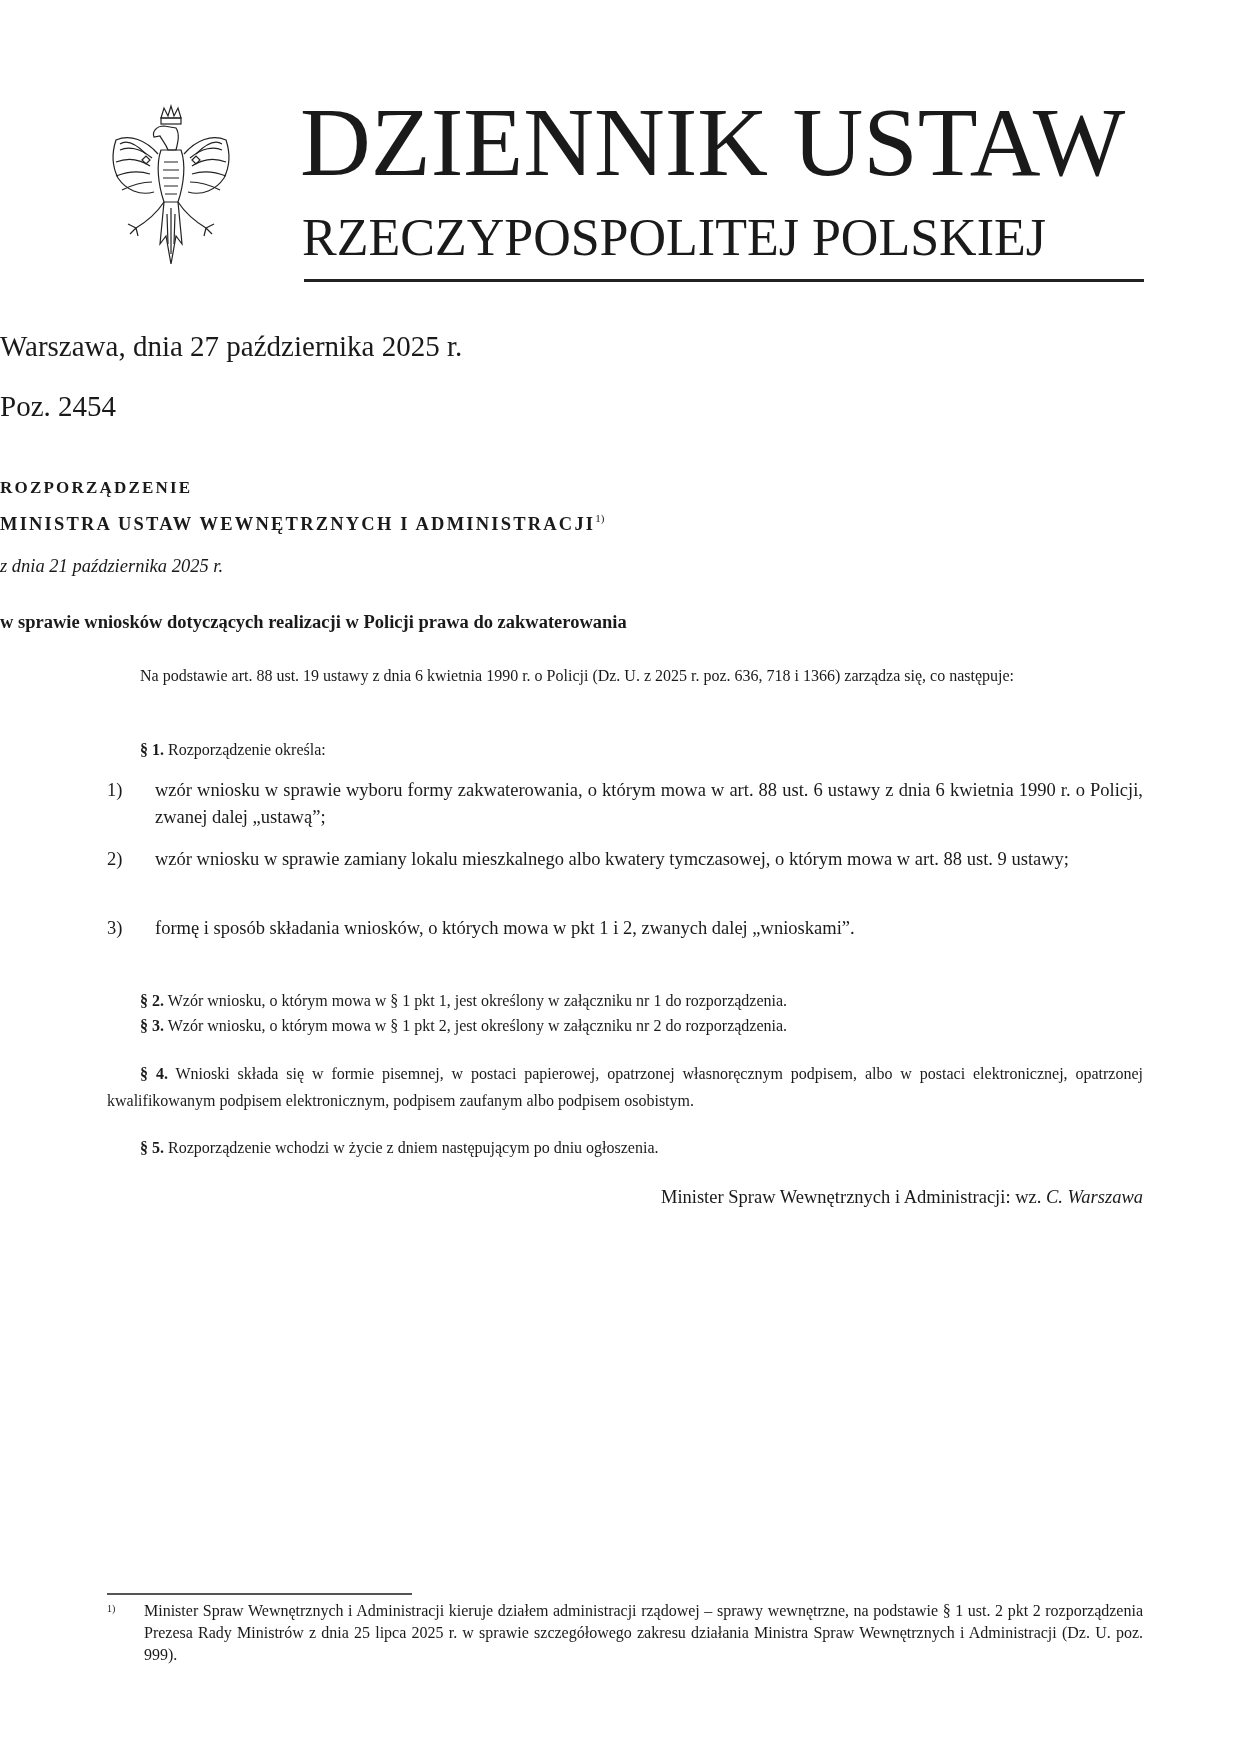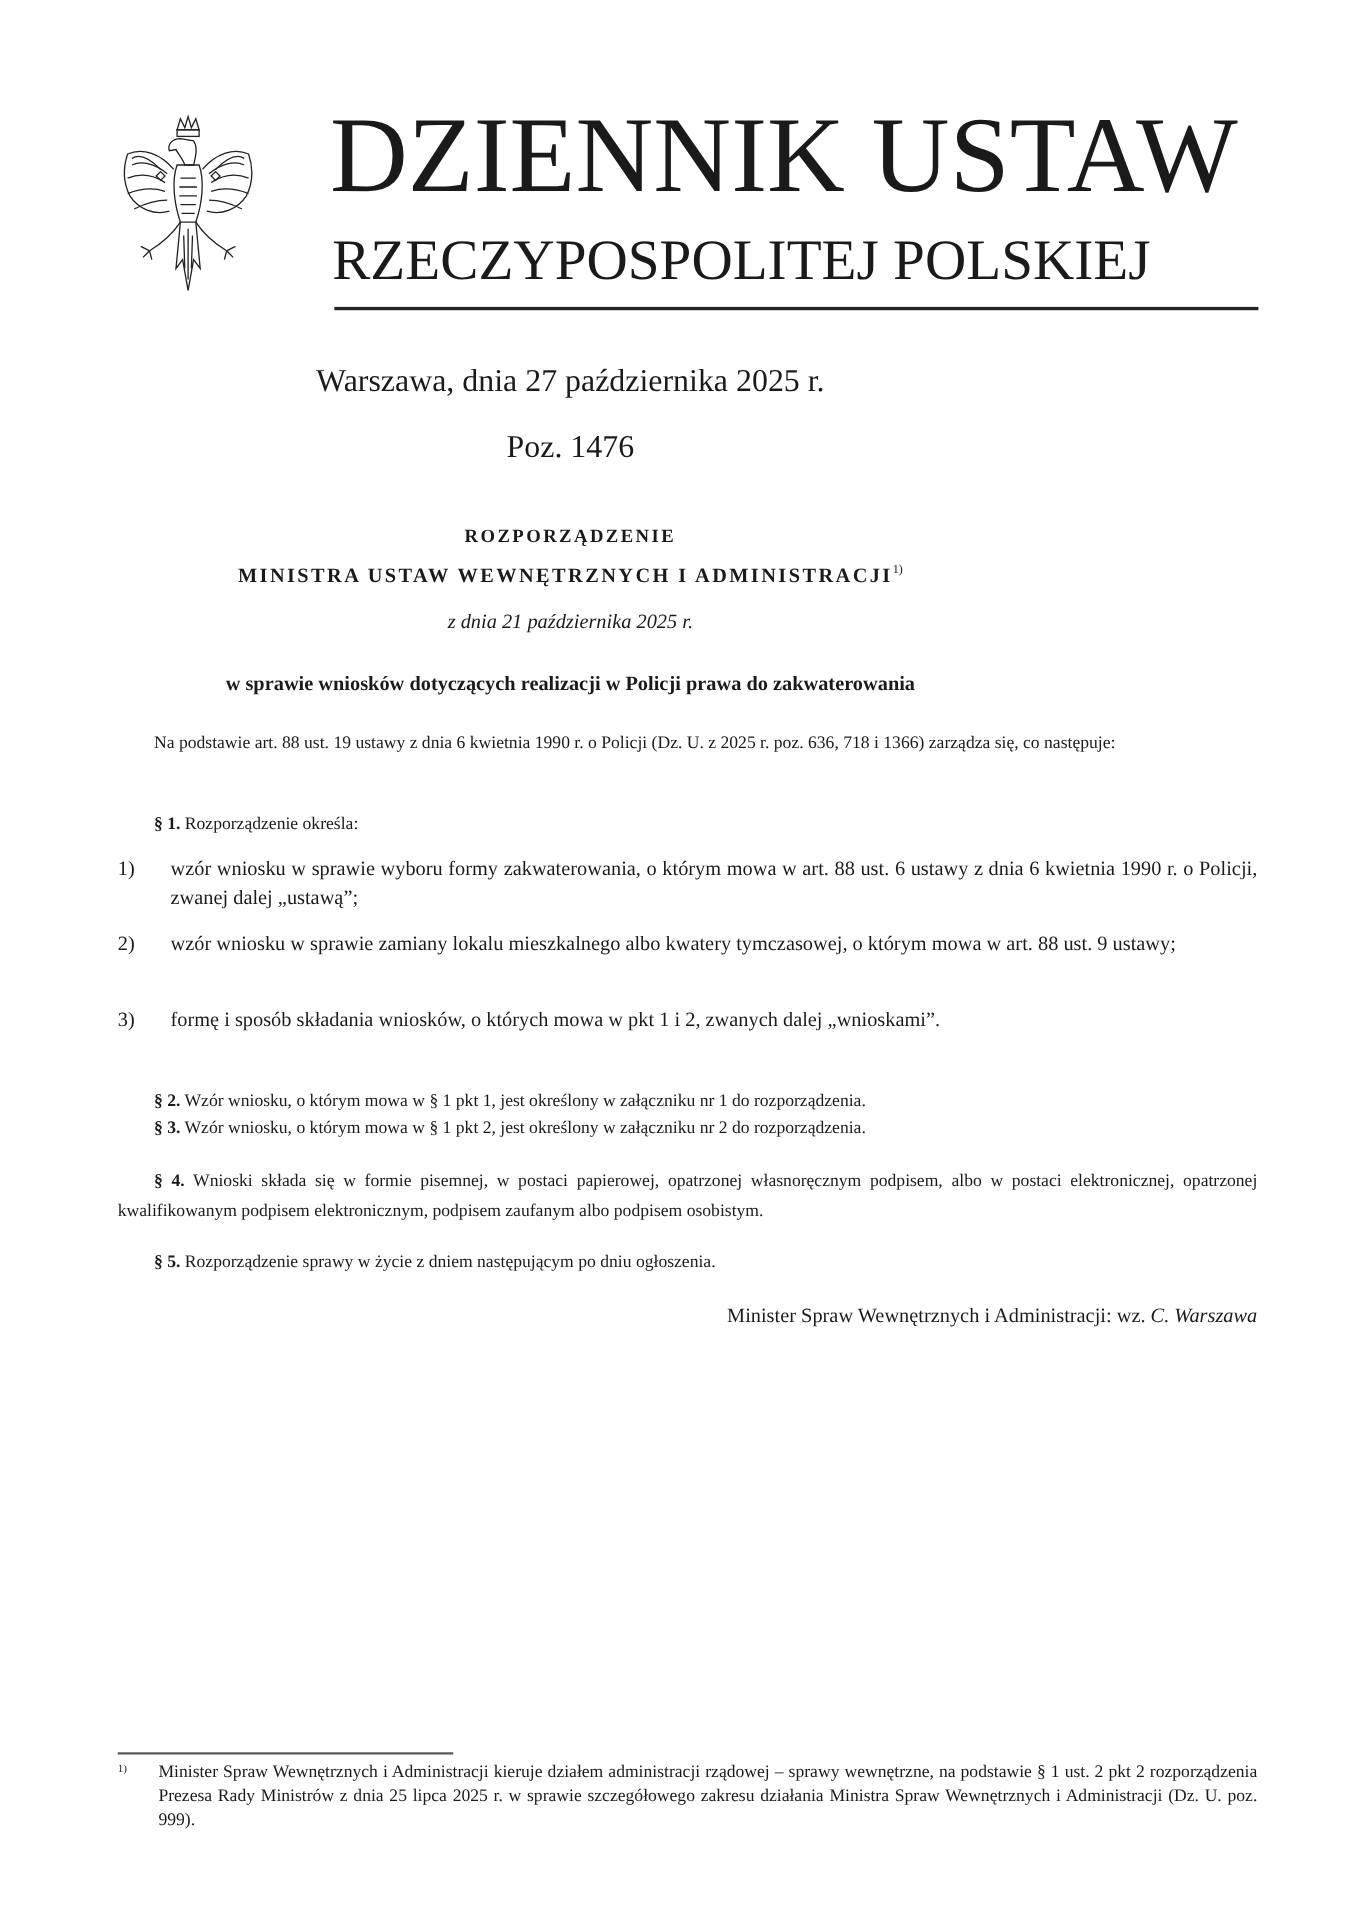--- a/index.html
+++ b/index.html
@@ -3,21 +3,21 @@
 <meta charset="utf-8">
 <style>
   html, body { margin:0; padding:0; background:#ffffff; }
   body { width:1241px; height:1754px; position:relative; overflow:hidden;
          font-family:"Liberation Serif","DejaVu Serif",serif; color:#1a1a1a; }
   .abs { position:absolute; }
   .emblem { left:106px; top:104px; width:130px; height:165px; }
   .title1 { left:300px; top:92px; font-size:98px; line-height:100px; letter-spacing:0px; white-space:nowrap; }
   .title2 { left:302px; top:210px; font-size:52px; line-height:56px; white-space:nowrap; }
   .rule { left:304px; top:279px; width:840px; height:3px; background:#222; }
-  .center { left:0; width:1037px; text-align:center; white-space:nowrap; }
+  .center { left:0; width:1037px; text-align:left; white-space:nowrap; }
   .place { top:330px; font-size:29px; padding-left:0px; }
   .poz { top:390px; font-size:29px; }
   .act { top:478px; font-size:17px; font-weight:bold; letter-spacing:2.2px; }
   .minister { top:512px; font-size:18.5px; font-weight:bold; letter-spacing:2.2px; }
   .minister sup { font-size:11px; letter-spacing:0; font-weight:normal; vertical-align:8px; }
   .date { top:556px; font-size:18.5px;font-style:italic; }
   .subject { top:612px; font-size:18.5px; font-weight:bold; }
   .text { left:107px; width:1036px; font-size:16px; line-height:27px; text-align:justify; }
   .indent { text-indent:33px; }
   .para b { font-weight:bold; }
@@ -63,21 +63,21 @@
     <path d="M58 98 L54 140 L60 132 L65 160 L70 132 L76 140 L72 98"></path>
     <path d="M61 110 L62 140 M69 110 L68 140 M65 104 L65 150"></path>
   </svg>
 </div>
 
 <div class="abs title1">DZIENNIK USTAW</div>
 <div class="abs title2">RZECZYPOSPOLITEJ POLSKIEJ</div>
 <div class="abs rule"></div>
 
 <div class="abs center place">Warszawa, dnia 27 października 2025 r.</div>
-<div class="abs center poz">Poz. 1476</div>
+<div class="abs center poz">Poz. 2454</div>
 
 <div class="abs center act">ROZPORZĄDZENIE</div>
 <div class="abs center minister"><span>MINISTRA USTAW WEWNĘTRZNYCH I ADMINISTRACJI</span><sup>1)</sup></div>
 <div class="abs center date">z dnia 21 października 2025 r.</div>
 <div class="abs center subject">w sprawie wniosków dotyczących realizacji w Policji prawa do zakwaterowania</div>
 
 <div class="abs text indent" style="top:662px;">Na podstawie art. 88 ust. 19 ustawy z dnia 6 kwietnia 1990 r. o Policji (Dz. U. z 2025 r. poz. 636, 718 i 1366) zarządza się, co następuje:</div>
 
 <div class="abs text indent para" style="top:736px;"><b>§ 1.</b> <span>Rozporządzenie określa:</span></div>
 
@@ -90,21 +90,21 @@
   <div class="body">wzór wniosku w sprawie zamiany lokalu mieszkalnego albo kwatery tymczasowej, o którym mowa w art. 88 ust. 9 ustawy;</div>
 </div>
 <div class="abs item" style="top:915px;">
   <span class="num">3)</span>
   <div class="body">formę i sposób składania wniosków, o których mowa w pkt 1 i 2, zwanych dalej „wnioskami”.</div>
 </div>
 
 <div class="abs text indent para" style="top:987px;"><b>§ 2.</b> <span>Wzór wniosku, o którym mowa w § 1 pkt 1, jest określony w załączniku nr 1 do rozporządzenia.</span></div>
 <div class="abs text indent para" style="top:1012px;"><b>§ 3.</b> <span>Wzór wniosku, o którym mowa w § 1 pkt 2, jest określony w załączniku nr 2 do rozporządzenia.</span></div>
 <div class="abs text indent para" style="top:1060px;"><b>§ 4.</b> <span>Wnioski składa się w formie pisemnej, w postaci papierowej, opatrzonej własnoręcznym podpisem, albo w postaci elektronicznej, opatrzonej kwalifikowanym podpisem elektronicznym, podpisem zaufanym albo podpisem osobistym.</span></div>
-<div class="abs text indent para" style="top:1134px;"><b>§ 5.</b> <span>Rozporządzenie sprawy w życie z dniem następującym po dniu ogłoszenia.</span></div>
+<div class="abs text indent para" style="top:1134px;"><b>§ 5.</b> <span>Rozporządzenie wchodzi w życie z dniem następującym po dniu ogłoszenia.</span></div>
 
 <div class="abs sign" style="top:1187px;"><span>Minister Spraw Wewnętrznych i Administracji: wz.</span> <i>C. Warszawa</i></div>
 
 <div class="abs fnrule"></div>
 <div class="abs fn">
   <span class="mark">1)</span>
   <div class="fbody">Minister Spraw Wewnętrznych i Administracji kieruje działem administracji rządowej – sprawy wewnętrzne, na podstawie § 1 ust. 2 pkt 2 rozporządzenia Prezesa Rady Ministrów z dnia 25 lipca 2025 r. w sprawie szczegółowego zakresu działania Ministra Spraw Wewnętrznych i Administracji (Dz. U. poz. 999).</div>
 </div>
 
 </body></html>

